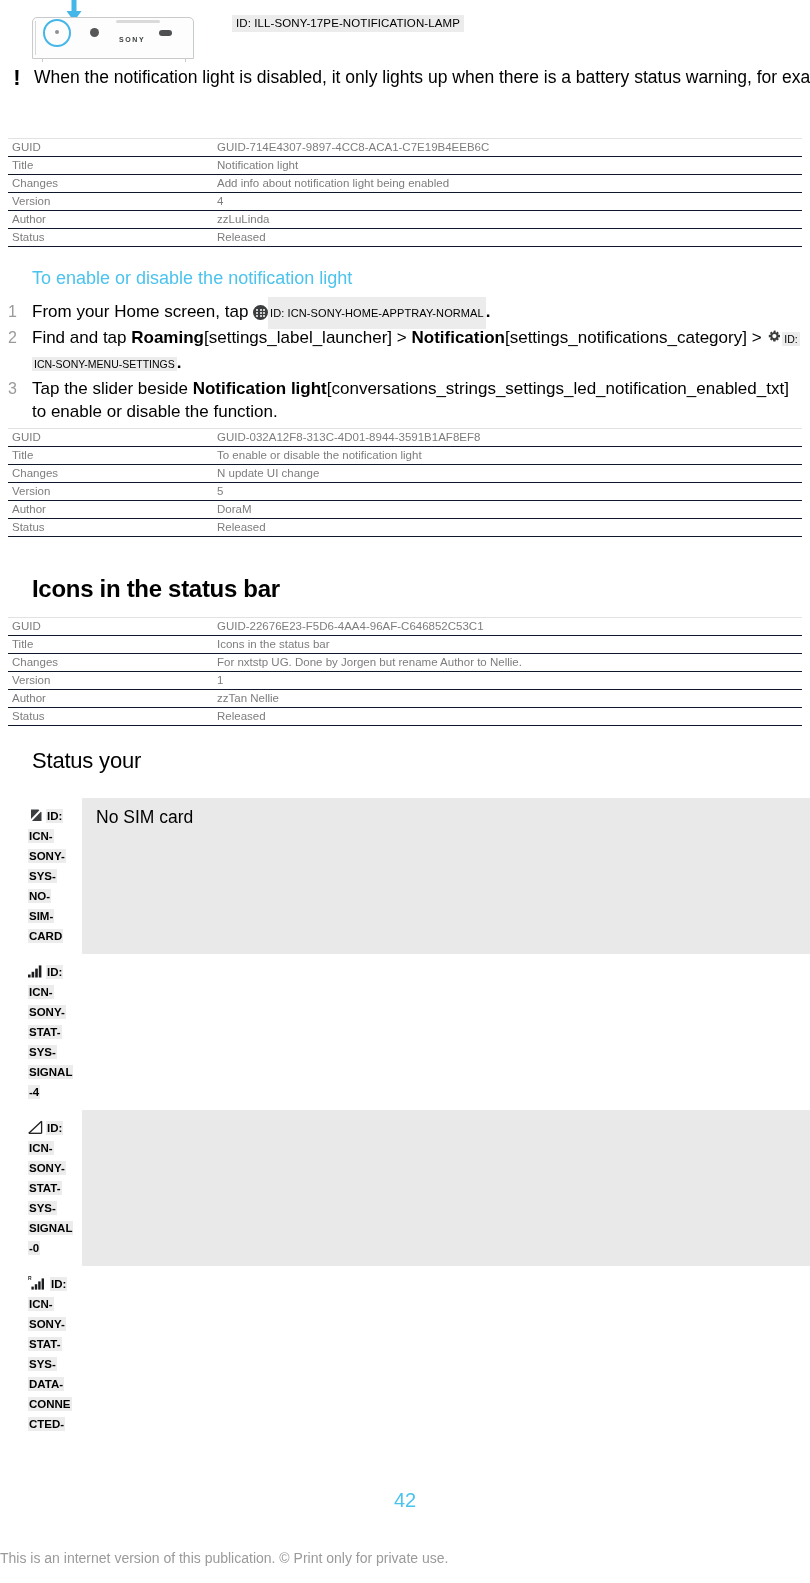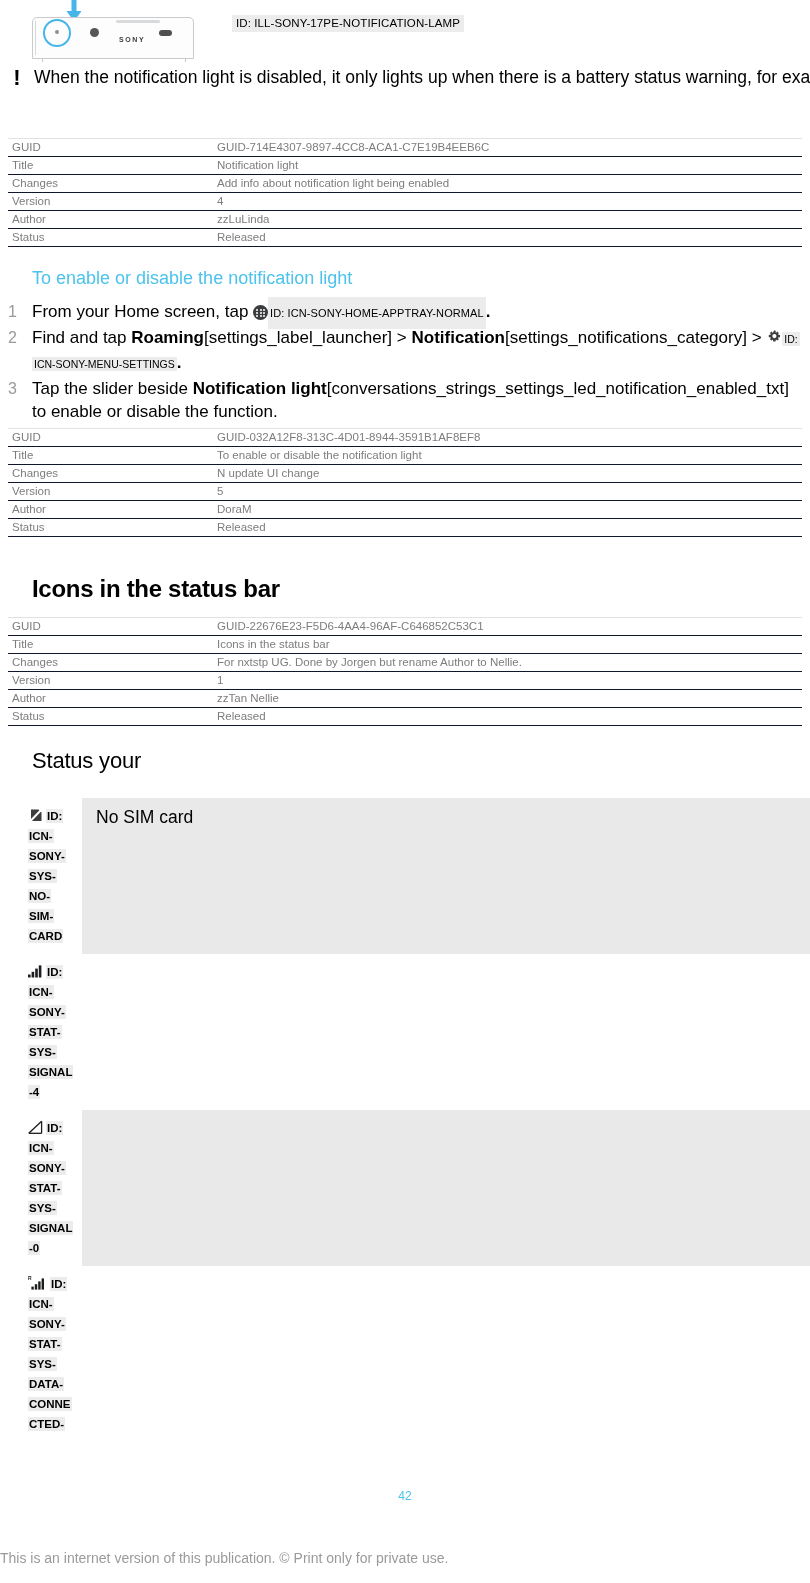--- a/index.html
+++ b/index.html
@@ -276,21 +276,21 @@
     color: #000;
   }
 
   
   .page-num {
     position: absolute;
     left: 0; top: 1489px;
     width: 810px;
     text-align: center;
     color: #4bc3ec;
-    font-size: 12px;
+    font-size: 20px;
   }
   .footer-note {
     position: absolute;
     left: 0; top: 1550px;
     width: 810px;
     color: #9a9a9a;
     font-size: 14px;
   }
 </style>
 </head>

